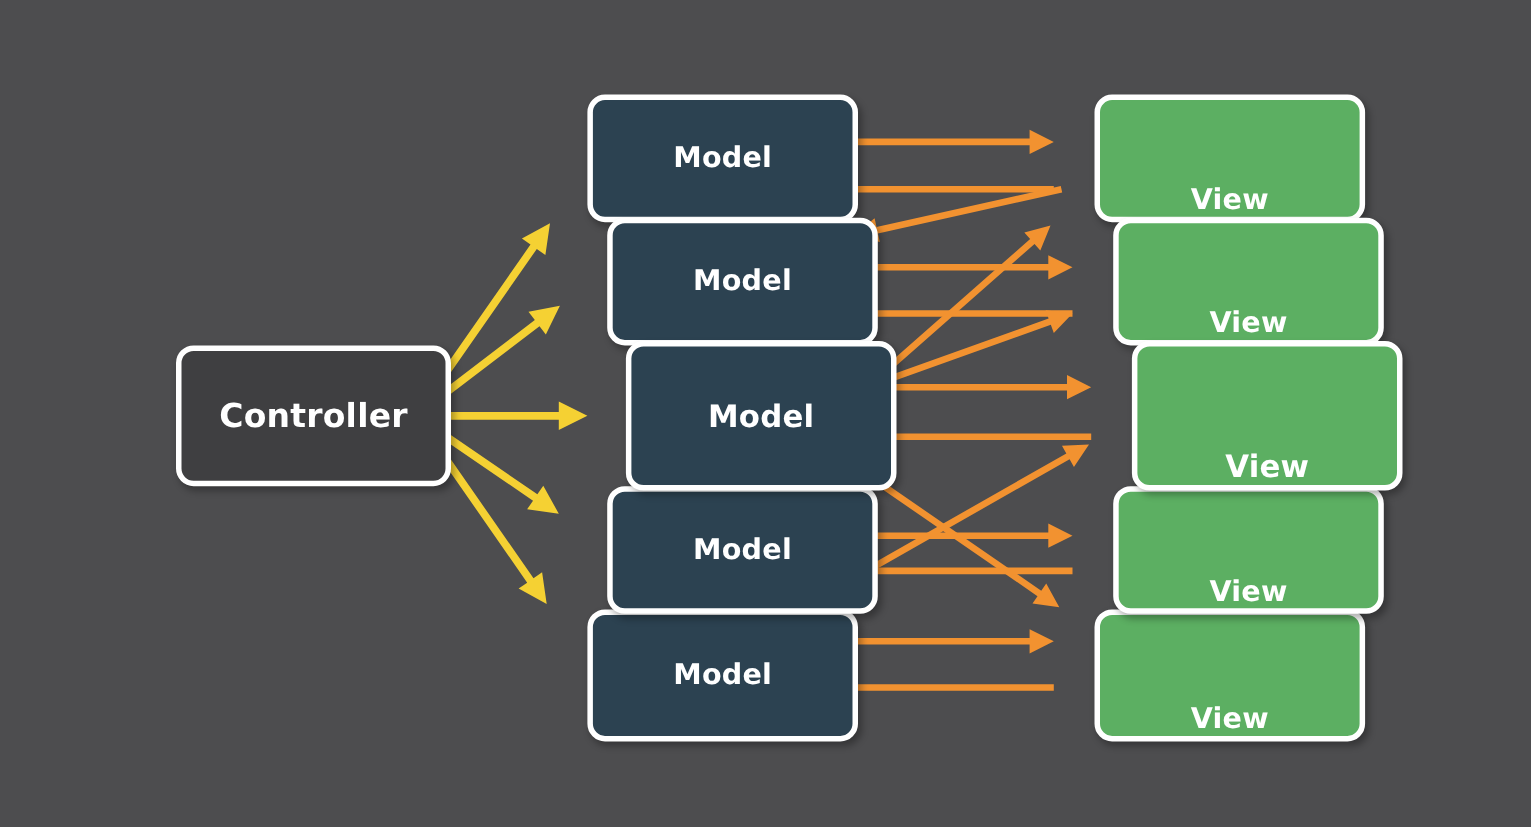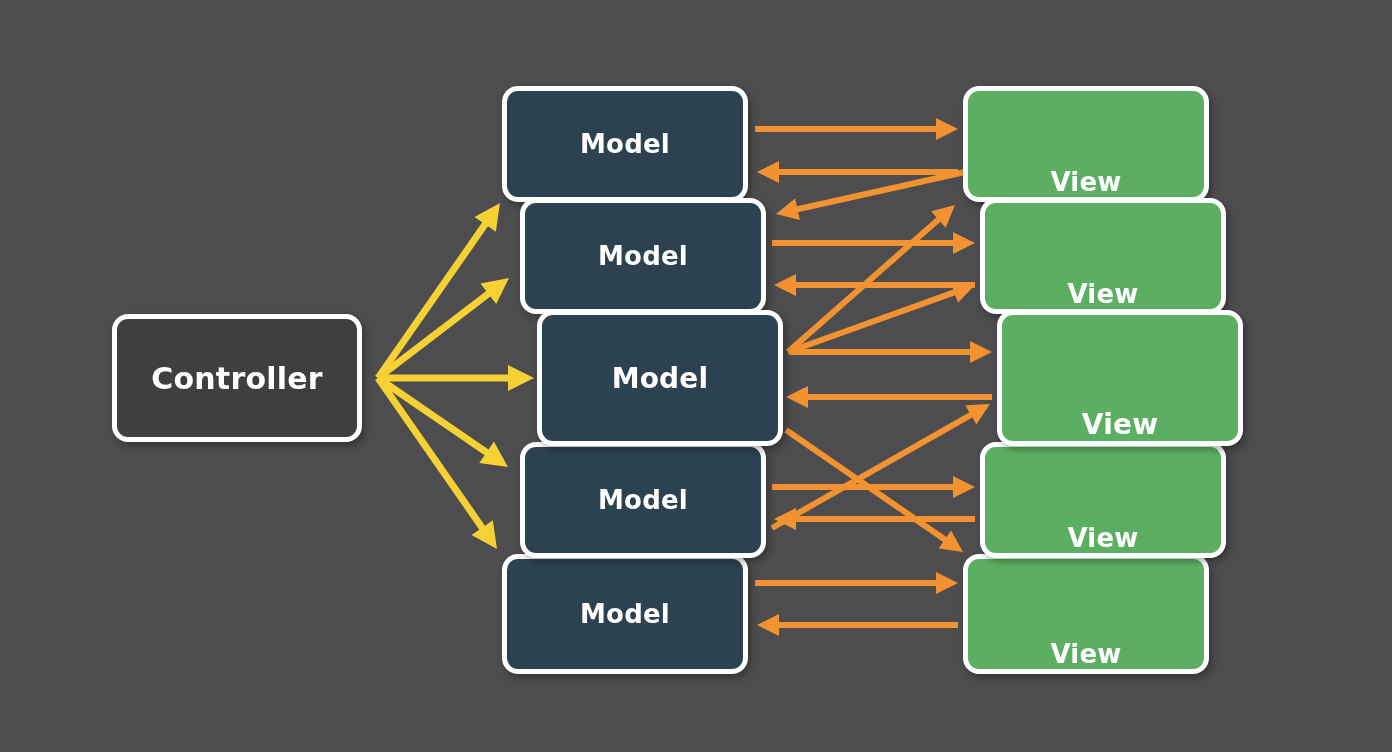--- a/index.html
+++ b/index.html
@@ -29,20 +29,21 @@
     border: 5px solid #ffffff;
     border-radius: 16px;
     display: flex;
     align-items: center;
     justify-content: center;
     color: #ffffff;
     font-weight: 700;
     letter-spacing: 0.2px;
     box-shadow: 3px 4px 7px rgba(0,0,0,0.30);
     text-align: center;
+    margin-left: 32px;
   }
   .node-controller {
     background: #3f3f41;
   }
   .node-model {
     background: #2c4251;
   }
   .node-view {
     background: #5caf62;
     align-items: flex-end;
@@ -69,21 +70,21 @@
       <polygon points="975.00,516.00 796.00,516.00 796.00,508.00 774.00,519.00 796.00,530.00 796.00,522.00 975.00,522.00" fill="#f29230"></polygon>
       <polygon points="755.00,586.00 936.00,586.00 936.00,594.00 958.00,583.00 936.00,572.00 936.00,580.00 755.00,580.00" fill="#f29230"></polygon>
       <polygon points="958.00,622.00 779.00,622.00 779.00,614.00 757.00,625.00 779.00,636.00 779.00,628.00 958.00,628.00" fill="#f29230"></polygon>
       <polygon points="380.87,380.00 488.00,226.33 495.80,231.76 500.00,203.00 474.47,216.89 482.26,222.33 375.13,376.00" fill="#f5d133"></polygon>
       <polygon points="380.12,380.78 490.46,296.56 496.22,304.11 509.00,278.00 480.45,283.44 486.21,290.99 375.88,375.22" fill="#f5d133"></polygon>
       <polygon points="378.00,381.50 508.00,381.50 508.00,391.00 534.00,378.00 508.00,365.00 508.00,374.50 378.00,374.50" fill="#f5d133"></polygon>
       <polygon points="376.02,380.89 484.57,455.20 479.20,463.04 508.00,467.00 493.89,441.59 488.52,449.42 379.98,375.11" fill="#f5d133"></polygon>
       <polygon points="375.13,380.00 479.28,529.66 471.48,535.08 497.00,549.00 492.82,520.23 485.02,525.66 380.87,376.00" fill="#f5d133"></polygon>
     </svg>
 
-  <div class="node node-controller" style="left: 112px; top: 314px; width: 250px; height: 128px; font-size: 30px; background: rgb(63, 63, 65);">
+  <div class="node node-controller" style="left: 128px; top: 314px; width: 250px; height: 128px; font-size: 30px; background: rgb(63, 63, 65);">
     <span>Controller</span>
   </div>
 
   <div id="model-nodes">
       <div class="node node-model" style="left: 502px; top: 86px; width: 246px; height: 116px; font-size: 26px; background: rgb(44, 66, 81); z-index: 10;">
         <span>Model</span>
       </div>
       <div class="node node-model" style="left: 520px; top: 198px; width: 246px; height: 116px; font-size: 26px; background: rgb(44, 66, 81); z-index: 11;">
         <span>Model</span>
       </div>

